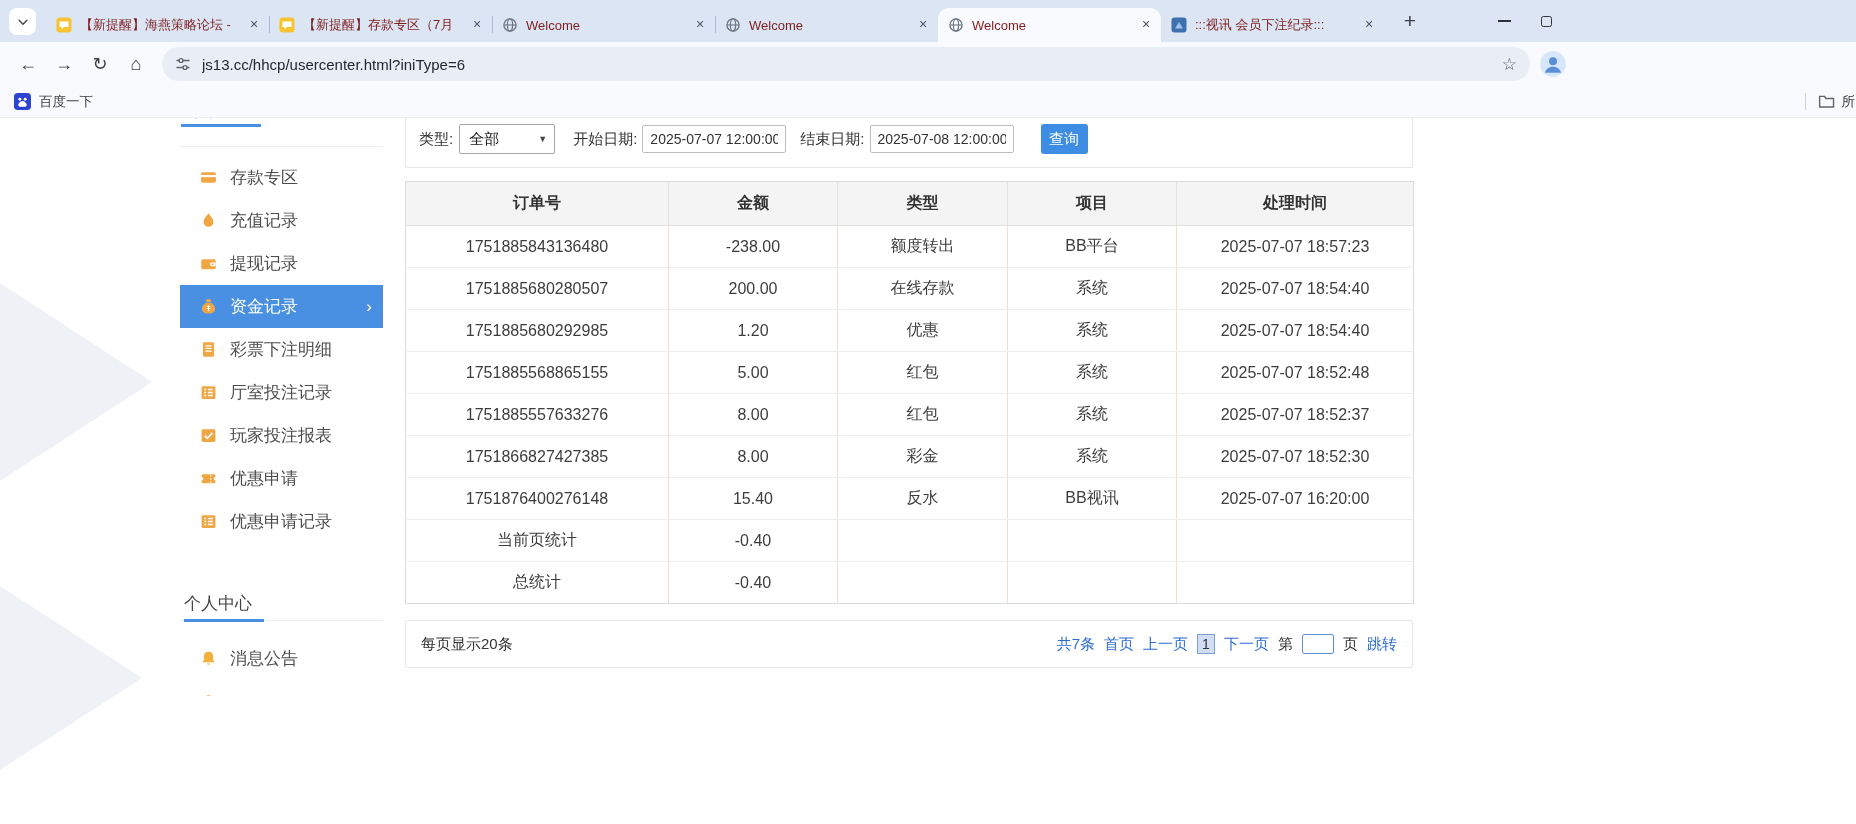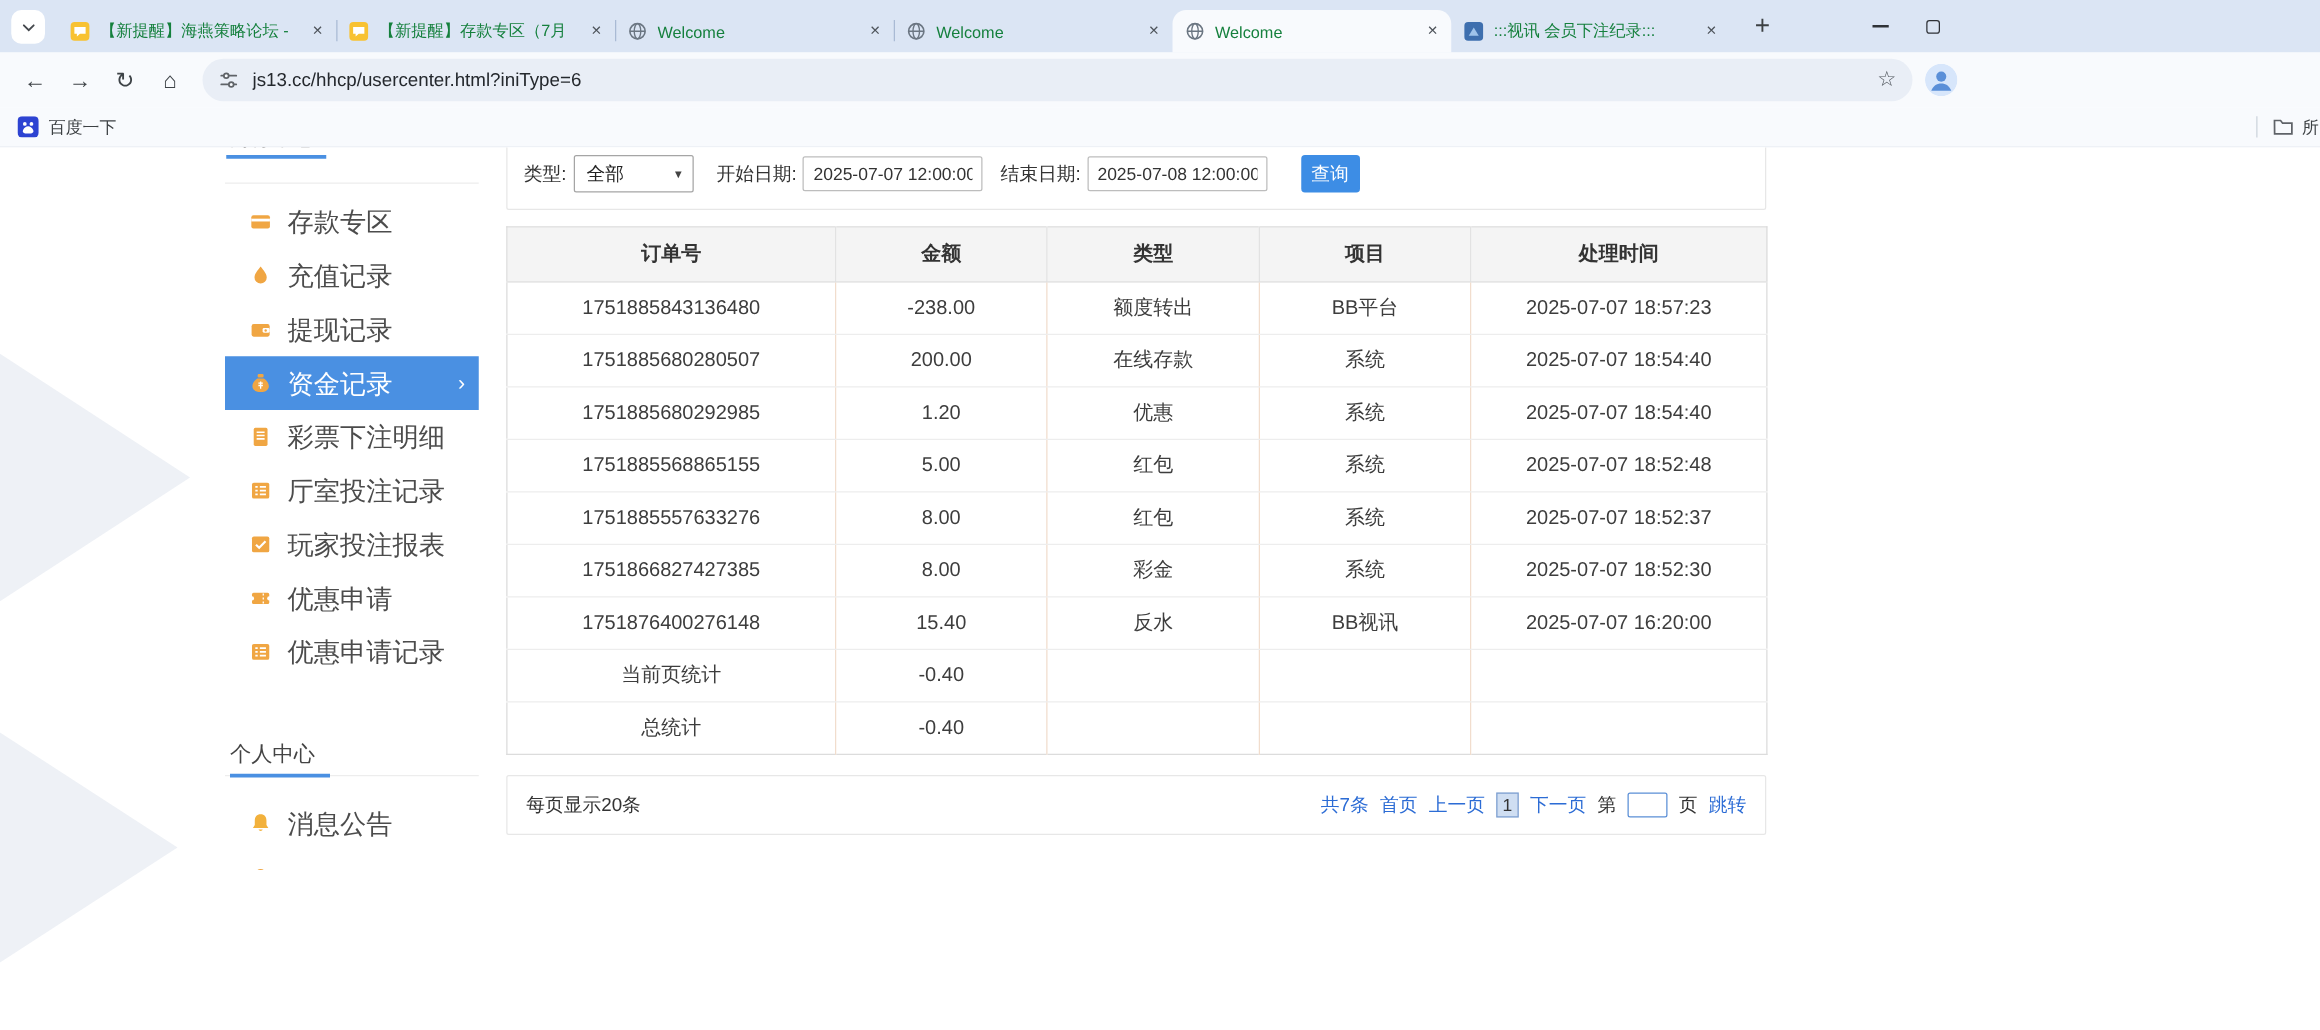--- a/index.html
+++ b/index.html
@@ -9,21 +9,21 @@
 
   
   .tabstrip{position:absolute;top:0;left:0;width:100%;height:42px;background:#dbe5f4;}
   .tab-search{position:absolute;left:9px;top:8px;width:27px;height:27px;background:#fff;border-radius:8px;display:flex;align-items:center;justify-content:center;}
   .tab-search .icn{width:14px;height:14px;}
   .tabs{position:absolute;left:46px;top:8px;display:flex;height:34px;}
   .tab{width:223px;height:34px;display:flex;align-items:center;padding:0 6px 0 10px;border-radius:11px 11px 0 0;position:relative;cursor:pointer;}
   .tab.active{background:#f8fafd;}
   .tab.sep::before{content:"";position:absolute;left:0;top:8px;width:1px;height:17px;background:#a9bad4;}
   .tab .icn.fav{width:16px;height:16px;flex:none;}
-  .tab .ttl{flex:1;margin-left:8px;font-size:13px;color:#15803d;white-space:nowrap;overflow:hidden;}
+  .tab .ttl{flex:1;margin-left:8px;font-size:13px;color:#7f1d1d;white-space:nowrap;overflow:hidden;}
   .tab .cls{flex:none;width:18px;height:18px;line-height:17px;text-align:center;color:#4e545b;font-size:14px;border-radius:50%;}
   .newtab{position:absolute;left:1396px;top:8px;width:28px;height:28px;text-align:center;line-height:26px;font-size:21px;color:#3c4043;}
   .win-btn{position:absolute;top:0;width:40px;height:42px;display:flex;align-items:center;justify-content:center;}
   .win-min{left:1484px;}
   .win-max{left:1526px;}
   .win-min i{display:block;width:13px;height:2px;background:#2f3237;}
   .win-max i{display:block;width:11px;height:11px;border:1.6px solid #2f3237;border-radius:2.5px;}
 
   
   .navbar{position:absolute;top:42px;left:0;width:100%;height:44px;background:#f8fafd;display:flex;align-items:center;}
@@ -54,21 +54,21 @@
 
   
   .sidebar{position:absolute;left:180px;top:0;width:203px;}
   .hd1-text{position:absolute;left:4px;top:-17px;font-size:17px;color:#444;line-height:20px;}
   .hd1-underline{position:absolute;left:1px;top:6px;width:80px;height:3px;background:#4a90e2;}
   .hd1-line{position:absolute;left:0;top:28px;width:203px;height:1px;background:#ededed;}
   .menu{position:absolute;left:0;top:38px;width:203px;}
   .menu2{position:absolute;left:0;top:519px;width:203px;}
   .sitem{height:43px;display:flex;align-items:center;padding-left:20px;position:relative;cursor:pointer;}
   .sitem .icn{width:17px;height:17px;flex:none;}
-  .slabel{margin-left:13px;font-size:21px;color:#4c4c4c;}
+  .slabel{margin-left:13px;font-size:17px;color:#4c4c4c;}
   .sitem.active{background:#4a90e2;}
   .sitem.active .slabel{color:#fff;}
   .chev{position:absolute;right:11px;color:#fff;font-size:17px;line-height:17px;}
   .hd2{position:absolute;left:0;top:476px;width:203px;border-bottom:1px solid #ededed;padding-left:4px;}
   .hd2 .hd-tx{display:inline-block;font-size:17px;color:#444;line-height:20px;border-bottom:3px solid #4a90e2;padding:0 12px 5px 0;margin-bottom:-2px;}
 
   
   .main{position:absolute;left:405px;top:0;width:1008px;}
   .filter-box{position:absolute;left:0;top:-40px;width:1008px;height:90px;border:1px solid #e7e7e7;border-radius:2px;background:#fff;}
   .filter-row{position:absolute;left:13px;bottom:13px;height:30px;display:flex;align-items:center;}

